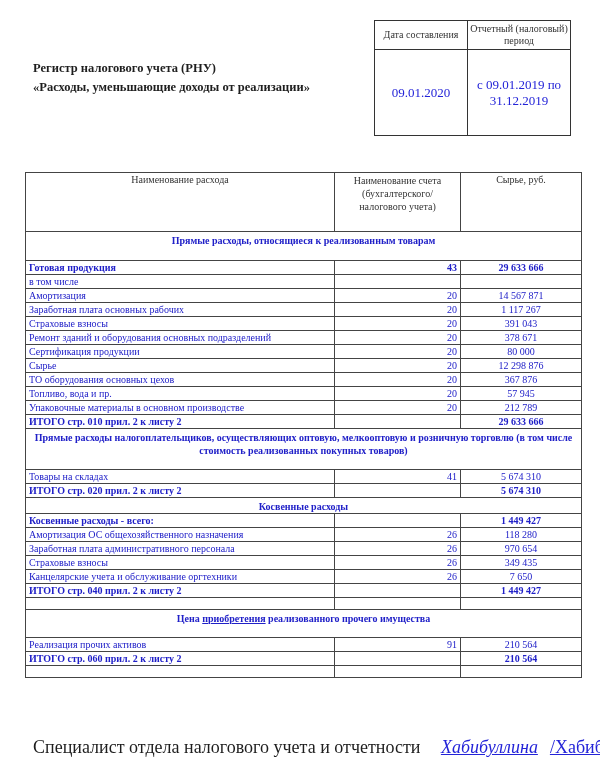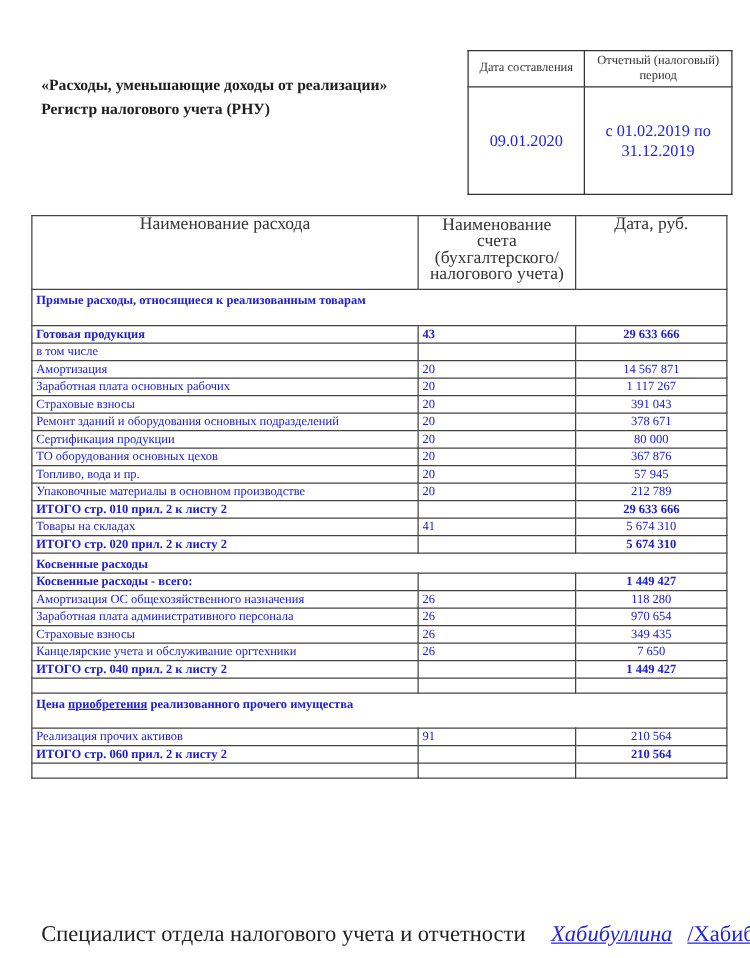--- a/index.html
+++ b/index.html
@@ -1,66 +1,66 @@
 <!DOCTYPE html>
 <html><head>
 <meta charset="utf-8">
 <style>
   html, body { margin:0; padding:0; background:#fff; }
   body { width:600px; height:766px; position:relative; overflow:hidden;
          font-family:"Liberation Serif", serif; color:#222; }
   .title { position:absolute; left:33px; top:59px; font-weight:bold; font-size:12.5px; line-height:19px; color:#1e1e1e; }
-  .meta { position:absolute; left:374px; top:40px; width:212px; height:116px; border-collapse:collapse; }
+  .meta { position:absolute; left:374px; top:20px; width:197px; height:116px; border-collapse:collapse; }
   .meta td { border:1px solid #333; text-align:center; padding:0; font-size:10px; color:#333; }
   .meta .hd td { height:28px; line-height:12px; }
   .meta .val td { color:#2323d8; font-size:13px; line-height:16px; }
   .main { position:absolute; left:25px; top:172px; width:557px; border-collapse:collapse; border:1.5px solid #333; }
   .main td { border:1px solid #444; padding:0 3px; font-size:10px; line-height:13px; height:13px; color:#2020c8; }
   .main td.c1 { width:302px; }
-  .main td.c2 { width:109px; text-align:left; }
+  .main td.c2 { width:109px; text-align:right; }
   .main td.c3 { text-align:center; }
-  .main tr.head td { color:#333; vertical-align:top; text-align:center; height:56px; font-size:14px; line-height:13px; }
-  .main tr.sec td { text-align:left; font-weight:bold; vertical-align:top; padding-top:2px; }
+  .main tr.head td { color:#333; vertical-align:top; text-align:center; height:56px; font-size:10px; line-height:13px; }
+  .main tr.sec td { text-align:center; font-weight:bold; vertical-align:top; padding-top:2px; }
   .main tr.bold td { font-weight:bold; }
   .main tr.blank td { height:11px; }
   .squig { text-decoration:underline; }
   .sign { position:absolute; left:33px; top:737px; font-size:18px; color:#1e1e1e; white-space:nowrap; }
   .sign .sig { color:#2323d8; text-decoration:underline; }
   .sign .sig i { font-style:italic; padding:0 12px 0 16px; }
 </style>
 </head>
 <body>
 
 <div class="title">
+  <div>Регистр налогового учета (РНУ)</div>
   <div>«Расходы, уменьшающие доходы от реализации»</div>
-  <div>Регистр налогового учета (РНУ)</div>
 </div>
 
 <table class="meta">
   <tbody>
       <tr class="hd">
     <td style="width:92px">Дата составления</td>
     <td>Отчетный (налоговый) период</td>
   </tr>
   <tr class="val">
     <td>09.01.2020</td>
     <td>
-      <div>с 01.02.2019 по</div>
+      <div>с 09.01.2019 по</div>
       <div>31.12.2019</div>
     </td>
   </tr>
 </tbody>
   </table>
 
 <table class="main">
   <tbody id="tb">
     <tr class="head">
       <td class="c1">Наименование расхода</td>
       <td class="c2" style="padding:1px 8px">Наименование счета (бухгалтерского/ налогового учета)</td>
-      <td class="c3" style="text-align:center">Дата, руб.</td>
+      <td class="c3" style="text-align:center">Сырье, руб.</td>
     </tr>
     <tr class="sec">
       <td colspan="3" style="height:26px">Прямые расходы, относящиеся к реализованным товарам</td>
     </tr>
   <tr class="bold">
         <td class="c1">Готовая продукция</td>
         <td class="c2">43</td>
         <td class="c3">29 633 666</td>
       </tr>
       <tr>
@@ -87,38 +87,46 @@
         <td class="c1">Ремонт зданий и оборудования основных подразделений</td>
         <td class="c2">20</td>
         <td class="c3">378 671</td>
       </tr>
       <tr>
         <td class="c1">Сертификация продукции</td>
         <td class="c2">20</td>
         <td class="c3">80 000</td>
       </tr>
       <tr>
+        <td class="c1">Сырье</td>
+        <td class="c2">20</td>
+        <td class="c3">12 298 876</td>
+      </tr>
+      <tr>
         <td class="c1">ТО оборудования основных цехов</td>
         <td class="c2">20</td>
         <td class="c3">367 876</td>
       </tr>
       <tr>
         <td class="c1">Топливо, вода и пр.</td>
         <td class="c2">20</td>
         <td class="c3">57 945</td>
       </tr>
       <tr>
         <td class="c1">Упаковочные материалы в основном производстве</td>
         <td class="c2">20</td>
         <td class="c3">212 789</td>
       </tr>
       <tr class="bold">
         <td class="c1">ИТОГО стр. 010 прил. 2 к листу 2</td>
         <td class="c2"></td>
         <td class="c3">29 633 666</td>
+      </tr>
+      <tr class="sec">
+        <td colspan="3" style="height: 38px;"><span>Прямые расходы налогоплательщиков, осуществляющих оптовую, мелкооптовую и розничную торговлю (в том числе стоимость реализованных покупных товаров)</span></td>
       </tr>
       <tr>
         <td class="c1">Товары на складах</td>
         <td class="c2">41</td>
         <td class="c3">5 674 310</td>
       </tr>
       <tr class="bold">
         <td class="c1">ИТОГО стр. 020 прил. 2 к листу 2</td>
         <td class="c2"></td>
         <td class="c3">5 674 310</td>

